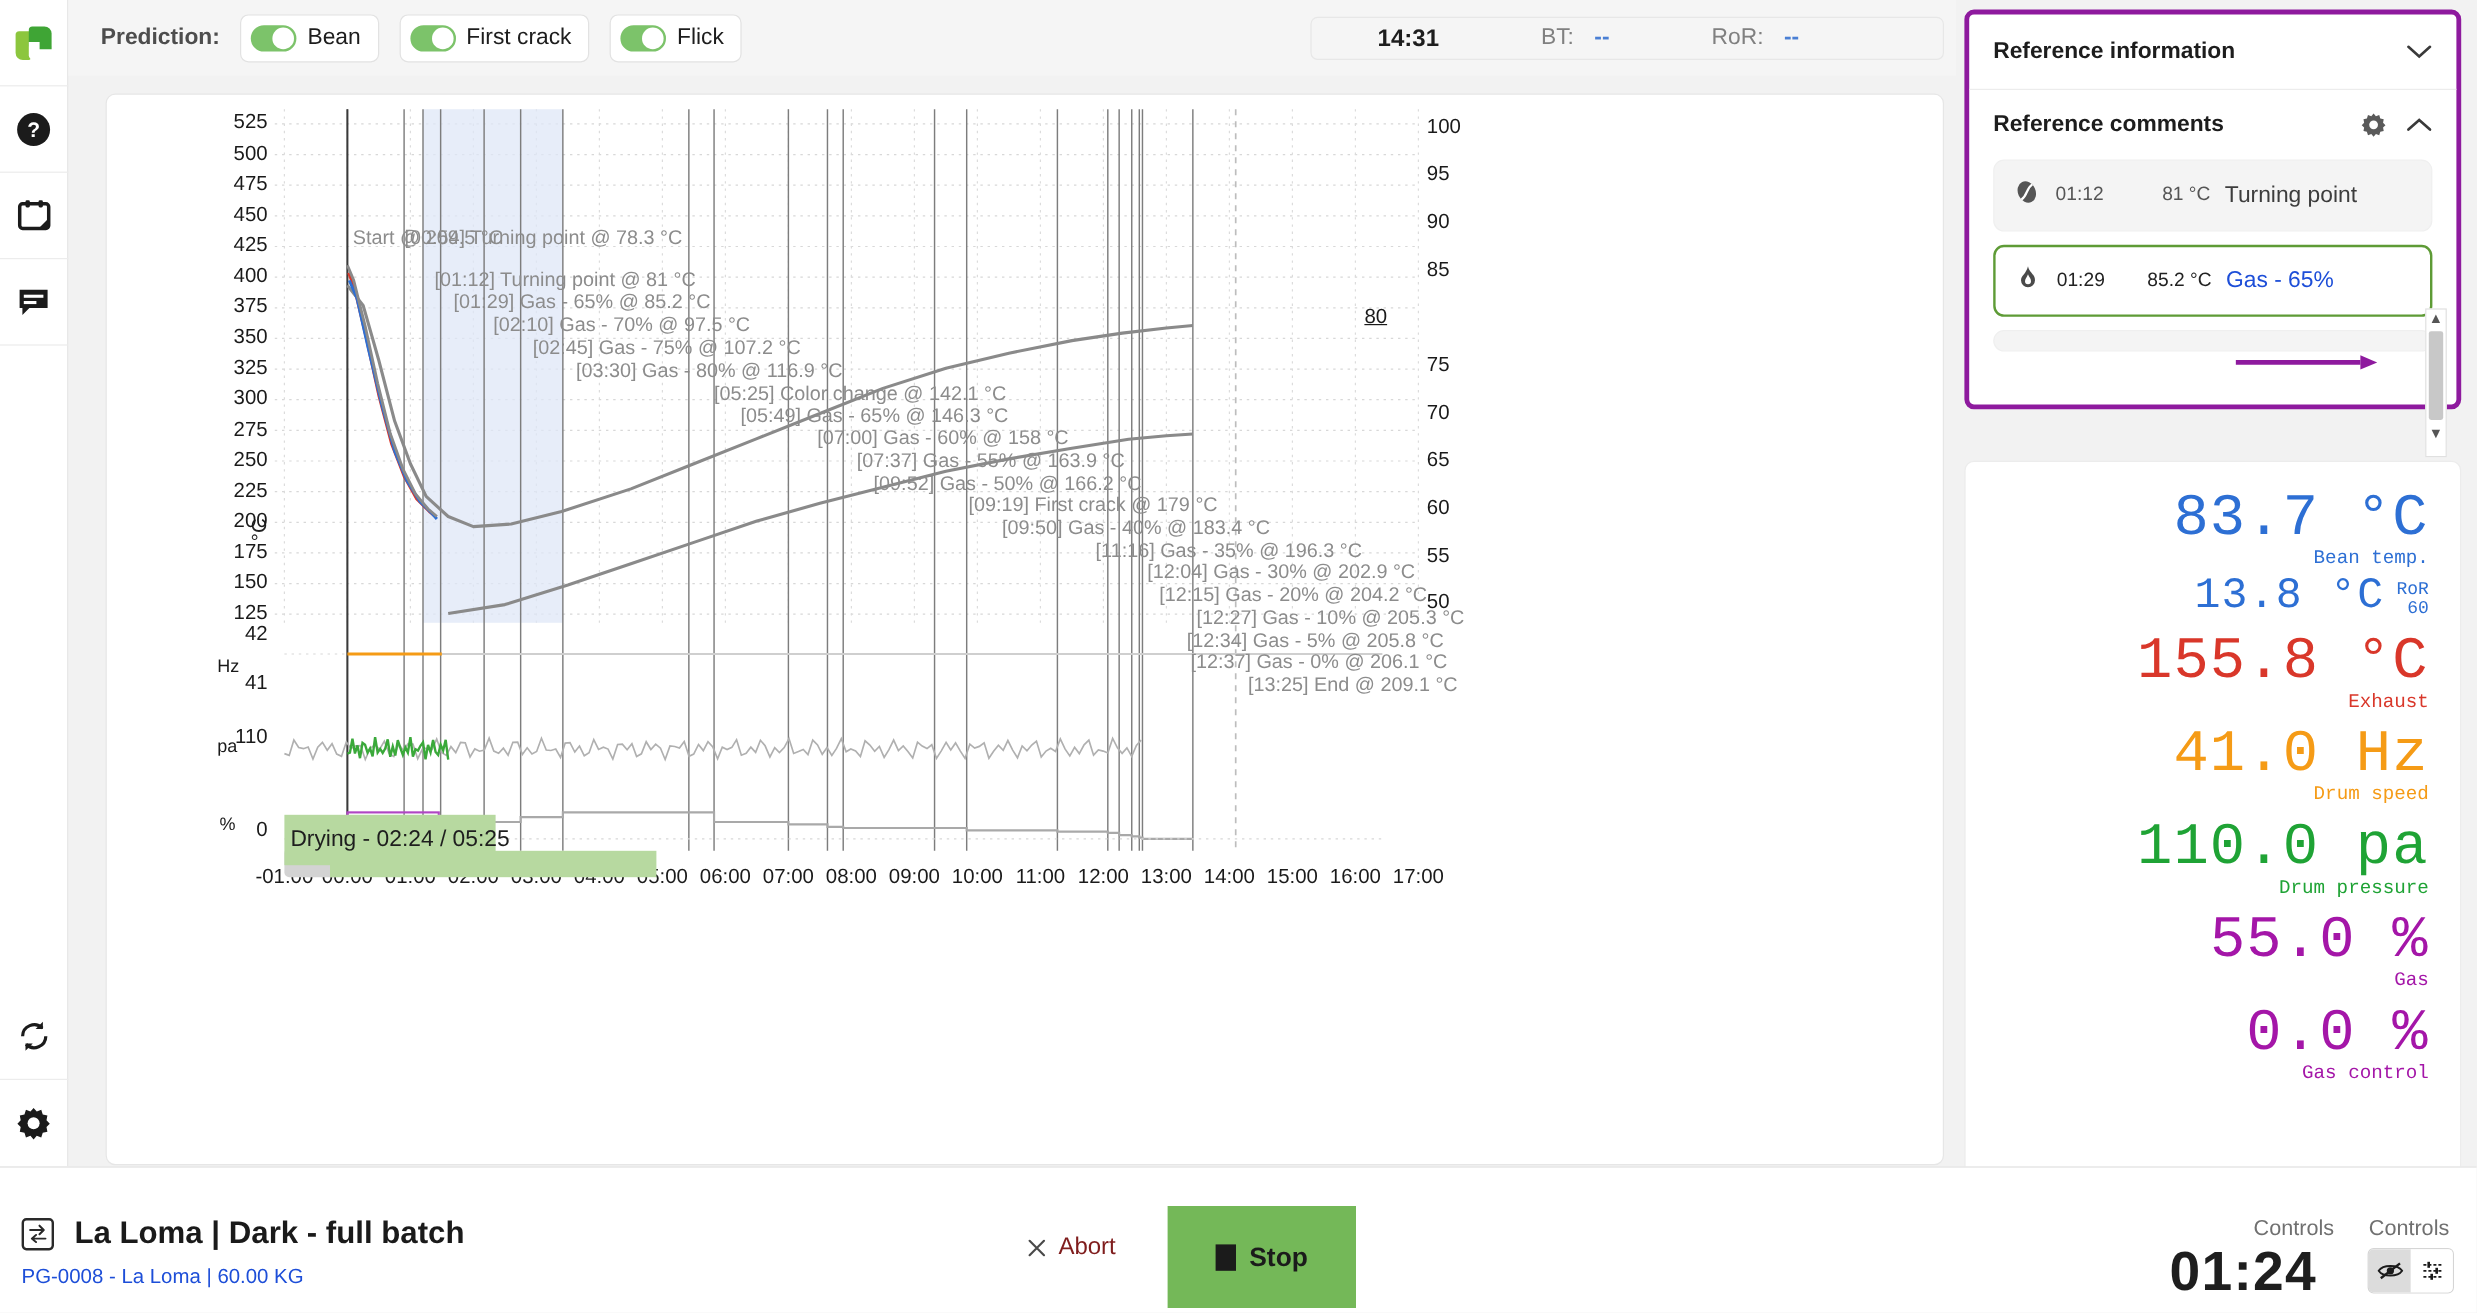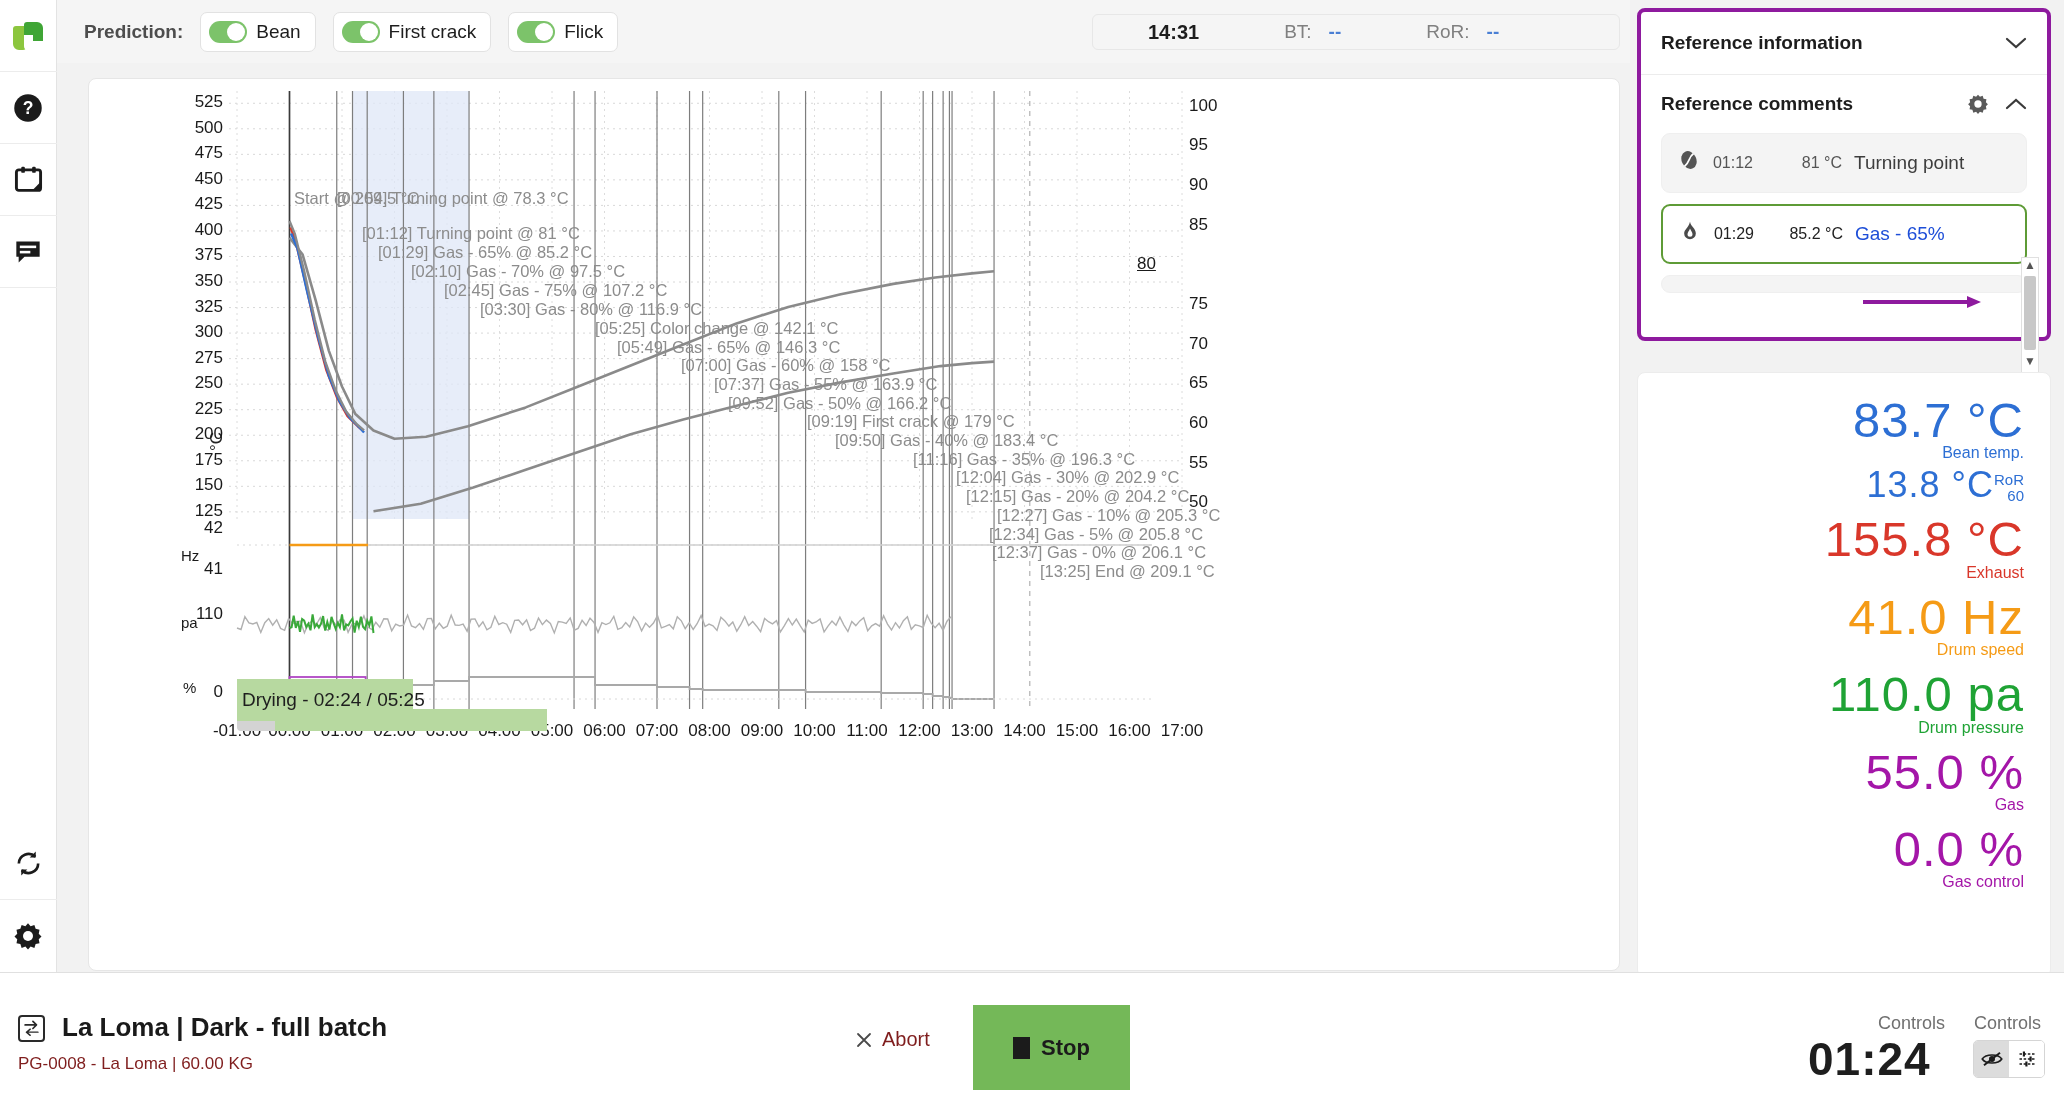--- a/index.html
+++ b/index.html
@@ -133,45 +133,45 @@
     position: absolute; right: 8px; top: 124px; width: 18px; height: 124px;
     display: flex; flex-direction: column; align-items: center;
     background: #fff; border: 1px solid #e0e0e0;
   }
   .c-scrollbar .arr { font-size: 12px; color: #555; line-height: 14px; }
   .c-thumb { width: 12px; height: 74px; background: #c8c8c8; border-radius: 2px; margin: 4px 0; }
   .purple-arrow { position: absolute; left: 222px; top: 162px; width: 118px; height: 14px; }
 
   
   .metrics {
-    position: absolute; left: 1637px; top: 372px; width: 414px; height: 606px;
+    position: absolute; left: 1637px; top: 384px; width: 414px; height: 606px;
     background: #fff; border: 1px solid #ececec; border-radius: 8px;
-    padding: 8px 26px 0 0; text-align: right;
+    padding: 8px 26px 0 0; text-align: right; font-family: Liberation Mono, monospace;
   }
   .m-val { font-size: 49px; line-height: 1.05; letter-spacing: 1px; }
   .m-val.small { font-size: 36px; }
   .m-sub { font-size: 16px; margin-top: -2px; }
-  .ror-row { display: flex; align-items: flex-start; justify-content: flex-end; }
+  .ror-row { display: flex; align-items: flex-start; justify-content: flex-end; gap: 10px; }
   .ror-unit { font-size: 15px; line-height: 1.05; text-align: left; padding-top: 6px; }
   .ror-unit span { display: block; }
   .ror-unit .n { text-align: right; }
   .m-gap { height: 14px; }
 
   
   .bottom {
     position: absolute; left: 0; top: 972px; width: 2064px; height: 122px;
     background: #fff; border-top: 1px solid #e0e0e0;
   }
   .bt-icon {
     position: absolute; left: 18px; top: 1015px; width: 27px; height: 27px;
     border: 2px solid #2a2a2a; border-radius: 4px; display:flex; align-items:center; justify-content:center;
     font-size: 15px; color:#2a2a2a;
   }
   .bt-title { position: absolute; left: 62px; top: 1012px; font-size: 26px; font-weight: bold; color: #1a1a1a; }
-  .bt-sub { position: absolute; left: 18px; top: 1054px; font-size: 17px; color: #7f1d1d; }
+  .bt-sub { position: absolute; left: 18px; top: 1054px; font-size: 17px; color: #1d4ed8; }
   .abort {
     position: absolute; left: 855px; top: 1028px; font-size: 20px; color: #7f1d1d;
     display: flex; align-items: center; gap: 9px;
   }
   .stop-btn {
     position: absolute; left: 973px; top: 1005px; width: 157px; height: 85px;
     background: #74b858; display: flex; align-items: center; justify-content: center; gap: 11px;
   }
   .stop-btn .sq { width: 17px; height: 22px; background: #1b1b1b; }
   .stop-btn .lb { font-size: 22px; font-weight: bold; color: #1b1b1b; }

